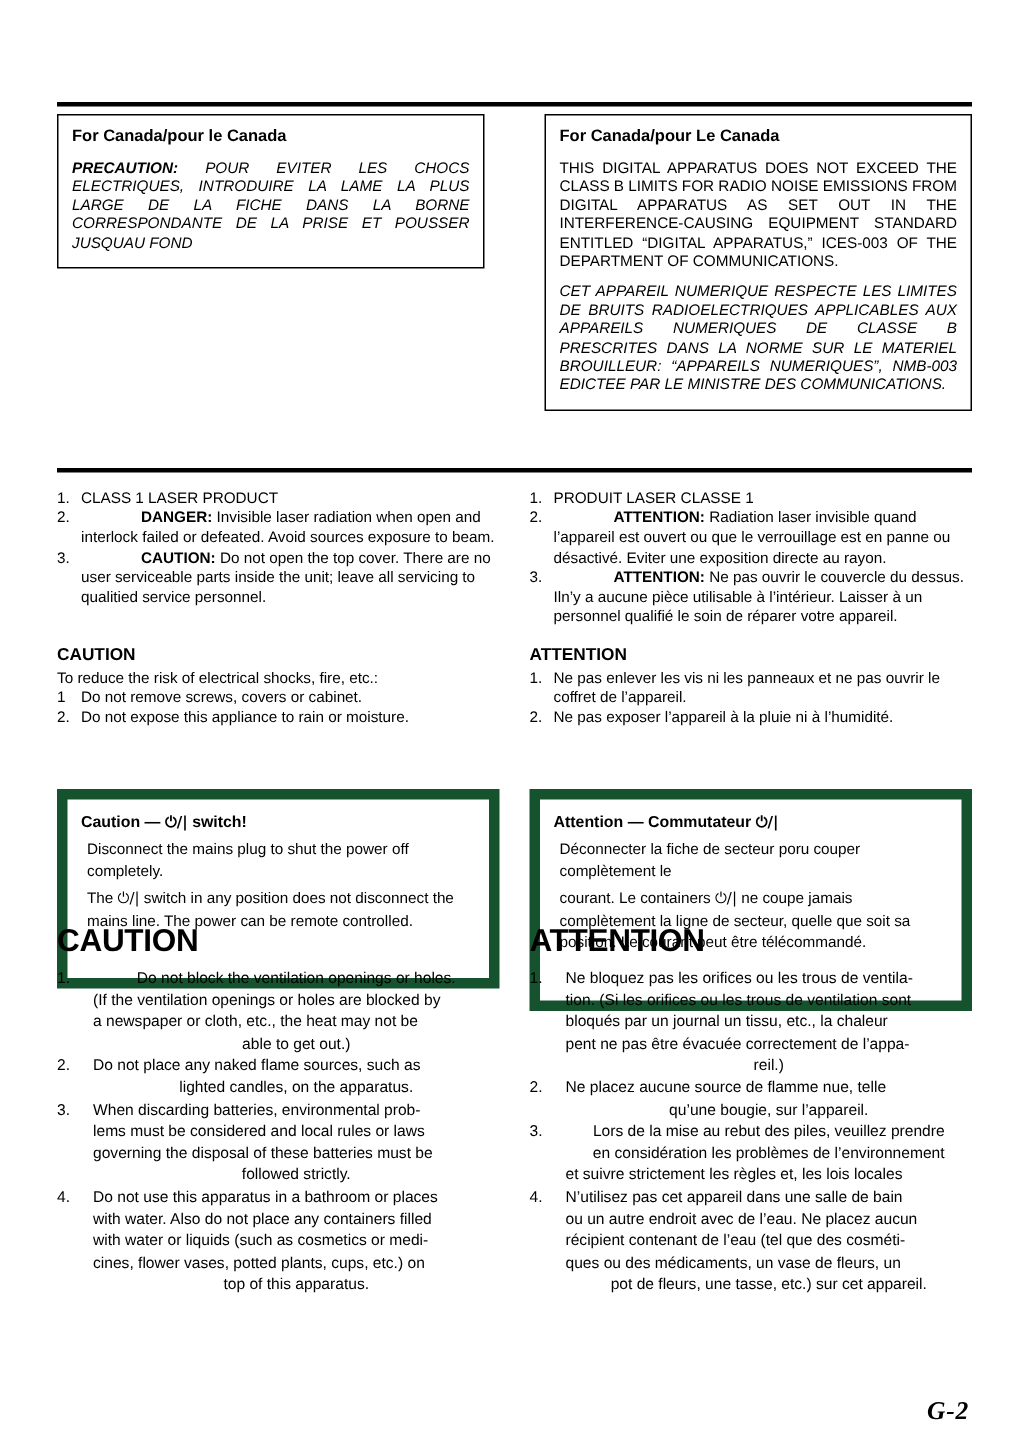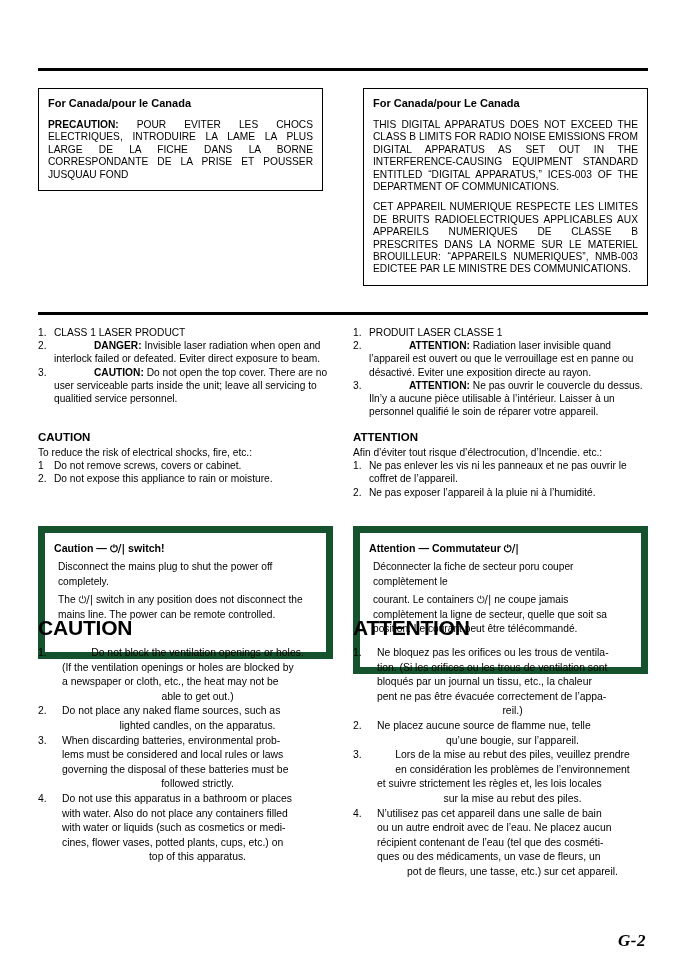--- a/index.html
+++ b/index.html
@@ -57,21 +57,21 @@
     line-height: 13px;
     margin: 0 0 9px 0;
   }
   .box p {
     margin: 0 0 8px 0;
     font-size: 10.2px;
     line-height: 12.4px;
     text-align: justify;
     text-justify: inter-word;
   }
-  .box p:last-child { margin-bottom: 0; }
+  .box p:last-child { margin-bottom: 0; font-style: italic; }
   .box .lead { font-weight: bold; }
 
   
   .num-list {
     margin: 0;
     padding: 0;
     list-style: none;
     font-size: 10.2px;
     line-height: 13.2px;
   }
@@ -171,21 +171,21 @@
     font-family: Liberation Serif, serif;
   }
 </style>
 </head>
 <body>
 
 <div class="page">
 
   <div class="rule rule-top"></div>
 
-  <div class="cols" style="top:88px;gap:40px;">
+  <div class="cols" style="top:76px;gap:40px;">
     <div class="col">
       <div class="box">
         <div class="box-title">For Canada/pour le Canada</div>
         <p>
           <span class="lead">PRECAUTION:</span>
           <span>POUR EVITER LES CHOCS ELECTRIQUES, INTRODUIRE LA LAME LA PLUS LARGE DE LA FICHE DANS LA BORNE CORRESPONDANTE DE LA PRISE ET POUSSER JUSQUAU FOND</span>
         </p>
       </div>
     </div>
     <div class="col">
@@ -206,21 +206,21 @@
   <div class="cols" style="top:326px;">
     <div class="col">
       <ul class="num-list">
         <li>
           <span class="marker">1.</span>
           <span>CLASS 1 LASER PRODUCT</span>
         </li>
         <li>
           <span class="marker">2.</span>
           <span class="lead">DANGER:</span>
-          <span>Invisible laser radiation when open and interlock failed or defeated. Eviter direct exposure to beam.</span>
+          <span>Invisible laser radiation when open and interlock failed or defeated. Avoid sources exposure to beam.</span>
         </li>
         <li>
           <span class="marker">3.</span>
           <span class="lead">CAUTION:</span>
           <span>Do not open the top cover. There are no user serviceable parts inside the unit; leave all servicing to qualitied service personnel.</span>
         </li>
       </ul>
     </div>
     <div class="col">
       <ul class="num-list">
@@ -252,21 +252,20 @@
           <span>Do not remove screws, covers or cabinet.</span>
         </li>
         <li>
           <span class="marker">2.</span>
           <span>Do not expose this appliance to rain or moisture.</span>
         </li>
       </ul>
     </div>
     <div class="col">
       <div class="sec-head">ATTENTION</div>
-      <div class="sec-intro">Afin d’éviter tout risque d’électrocution, d’Incendie. etc.:</div>
       <ul class="num-list">
         <li>
           <span class="marker">1.</span>
           <span>Ne pas enlever les vis ni les panneaux et ne pas ouvrir le coffret de l’appareil.</span>
         </li>
         <li>
           <span class="marker">2.</span>
           <span>Ne pas exposer l’appareil à la pluie ni à l’humidité.</span>
         </li>
       </ul>
@@ -350,21 +349,20 @@
             <span class="ln">Ne placez aucune source de flamme nue, telle</span>
             <span class="ln nojust">qu’une bougie, sur l’appareil.</span>
           </span>
         </li>
         <li>
           <span class="marker">3.</span>
           <span class="body">
             <span class="ln nojust">Lors de la mise au rebut des piles, veuillez prendre</span>
             <span class="ln nojust">en considération les problèmes de l’environnement</span>
             <span class="ln">et suivre strictement les règles et, les lois locales</span>
-            <span class="ln nojust">sur la mise au rebut des piles.</span>
           </span>
         </li>
         <li>
           <span class="marker">4.</span>
           <span class="body">
             <span class="ln">N’utilisez pas cet appareil dans une salle de bain</span>
             <span class="ln">ou un autre endroit avec de l’eau. Ne placez aucun</span>
             <span class="ln">récipient contenant de l’eau (tel que des cosméti-</span>
             <span class="ln">ques ou des médicaments, un vase de fleurs, un</span>
             <span class="ln nojust">pot de fleurs, une tasse, etc.) sur cet appareil.</span>

